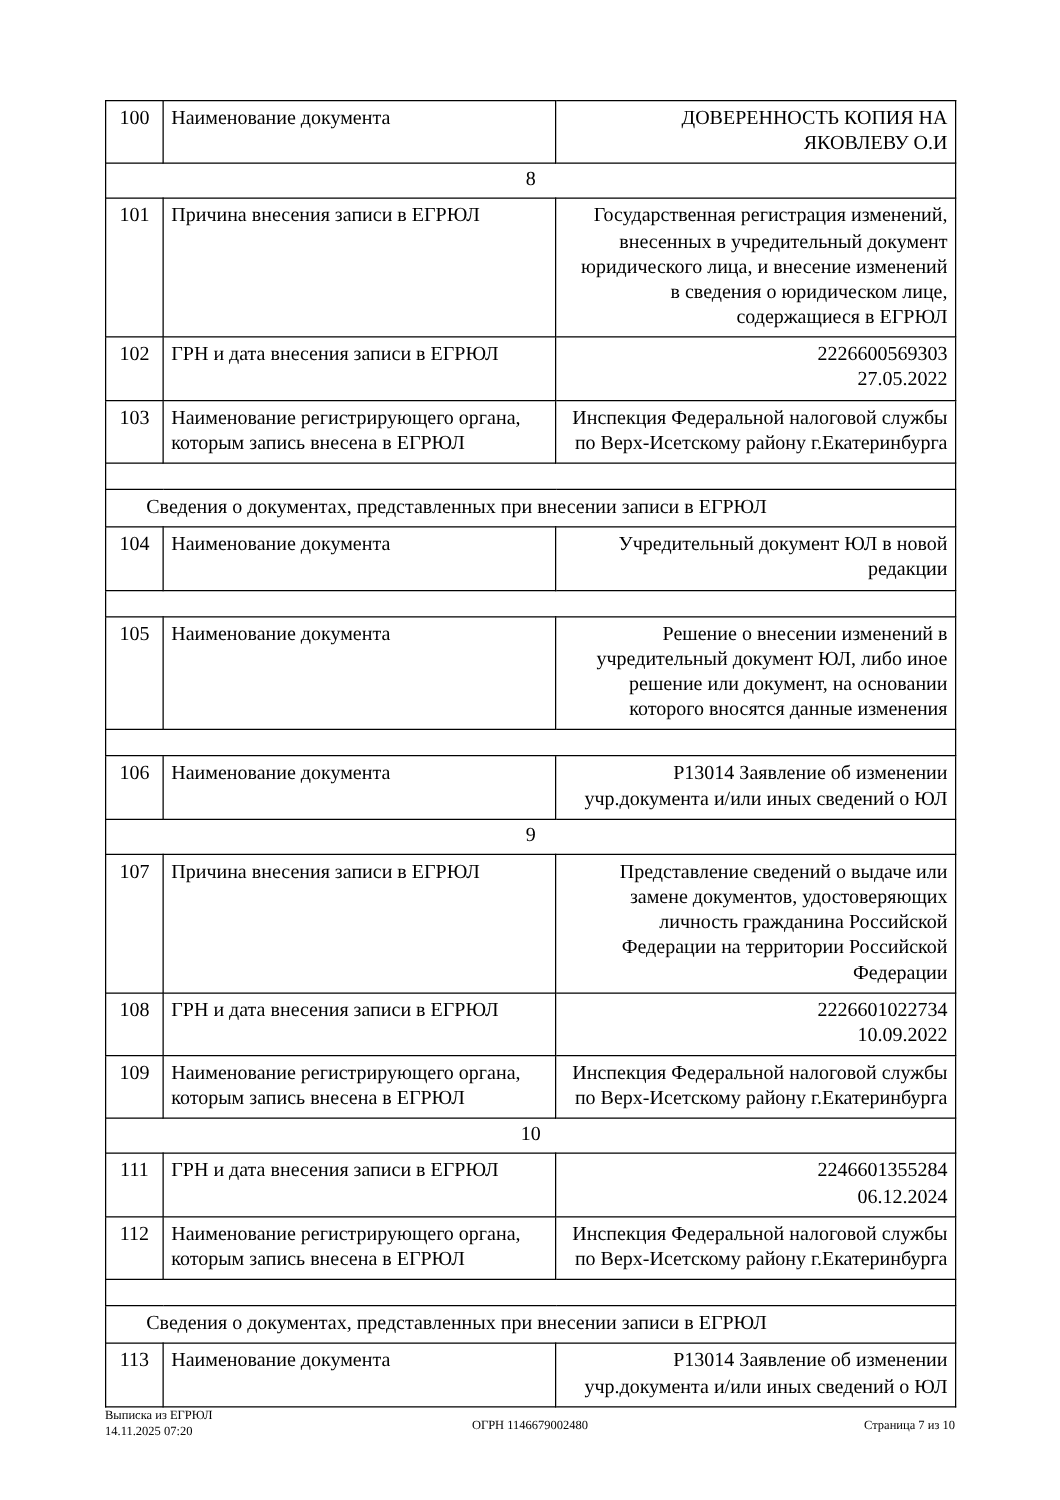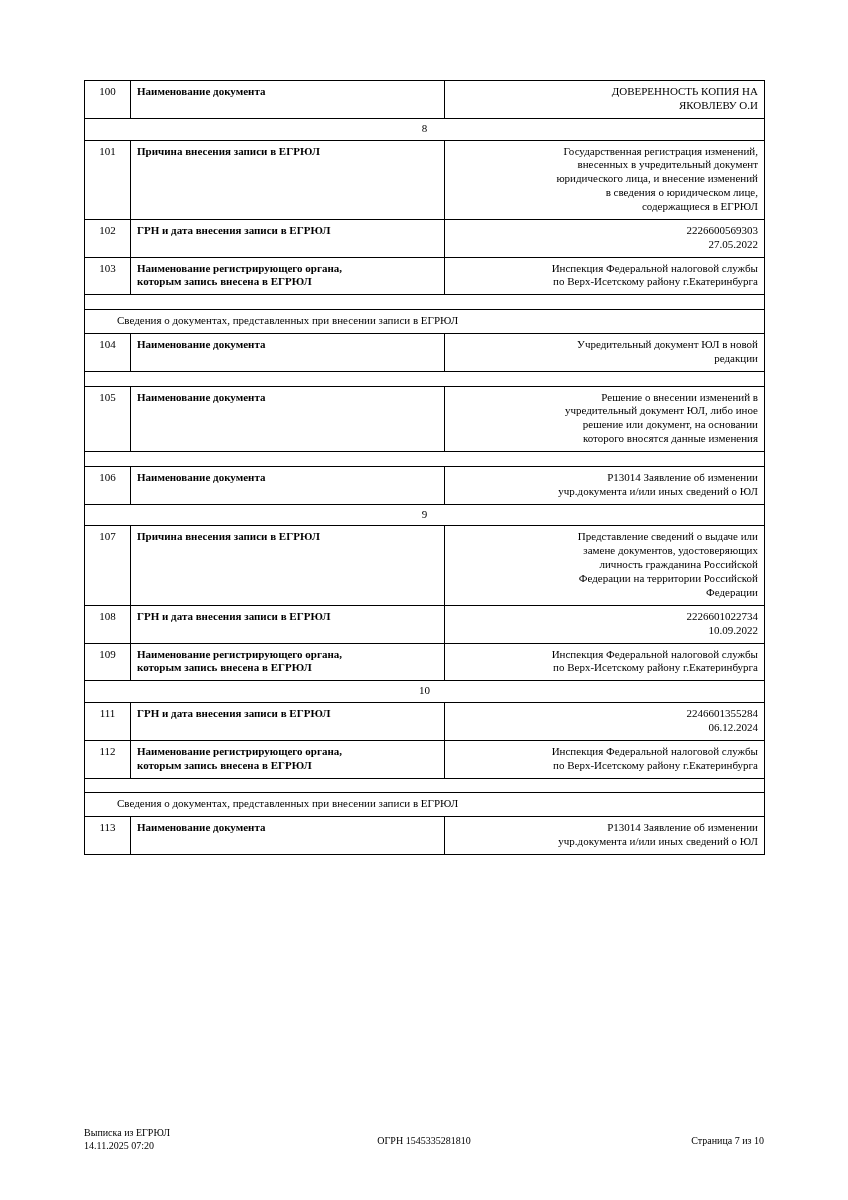--- a/index.html
+++ b/index.html
@@ -23,32 +23,31 @@
   .doc-table {
     position: absolute;
     left: 84px;
     top: 80px;
     width: 680px;
     border-collapse: collapse;
     table-layout: fixed;
   }
   .doc-table td {
     border: 1px solid #000000;
-    font-size: 11px;
+    font-size: 16px;
     line-height: 1.26;
     padding: 4px 6px 5px 6px;
     vertical-align: top;
   }
   .col-num {
     width: 46px;
     text-align: center;
   }
   .col-name {
     width: 314px;
-    font-weight: bold;
   }
   .col-val {
     width: 320px;
     text-align: right;
   }
   .section-row td {
     text-align: center;
     font-weight: normal;
     padding: 3px 6px 4px 6px;
   }
@@ -254,17 +253,17 @@
           </td>
         </tr>
       </tbody>
   </table>
 
   <div class="footer">
     <div class="footer-left">
       <div>Выписка из ЕГРЮЛ</div>
       <div>14.11.2025 07:20</div>
     </div>
-    <div class="footer-center">ОГРН 1545335281810</div>
+    <div class="footer-center">ОГРН 1146679002480</div>
     <div class="footer-right">Страница 7 из 10</div>
   </div>
 
 </div>
 
 </body></html>

